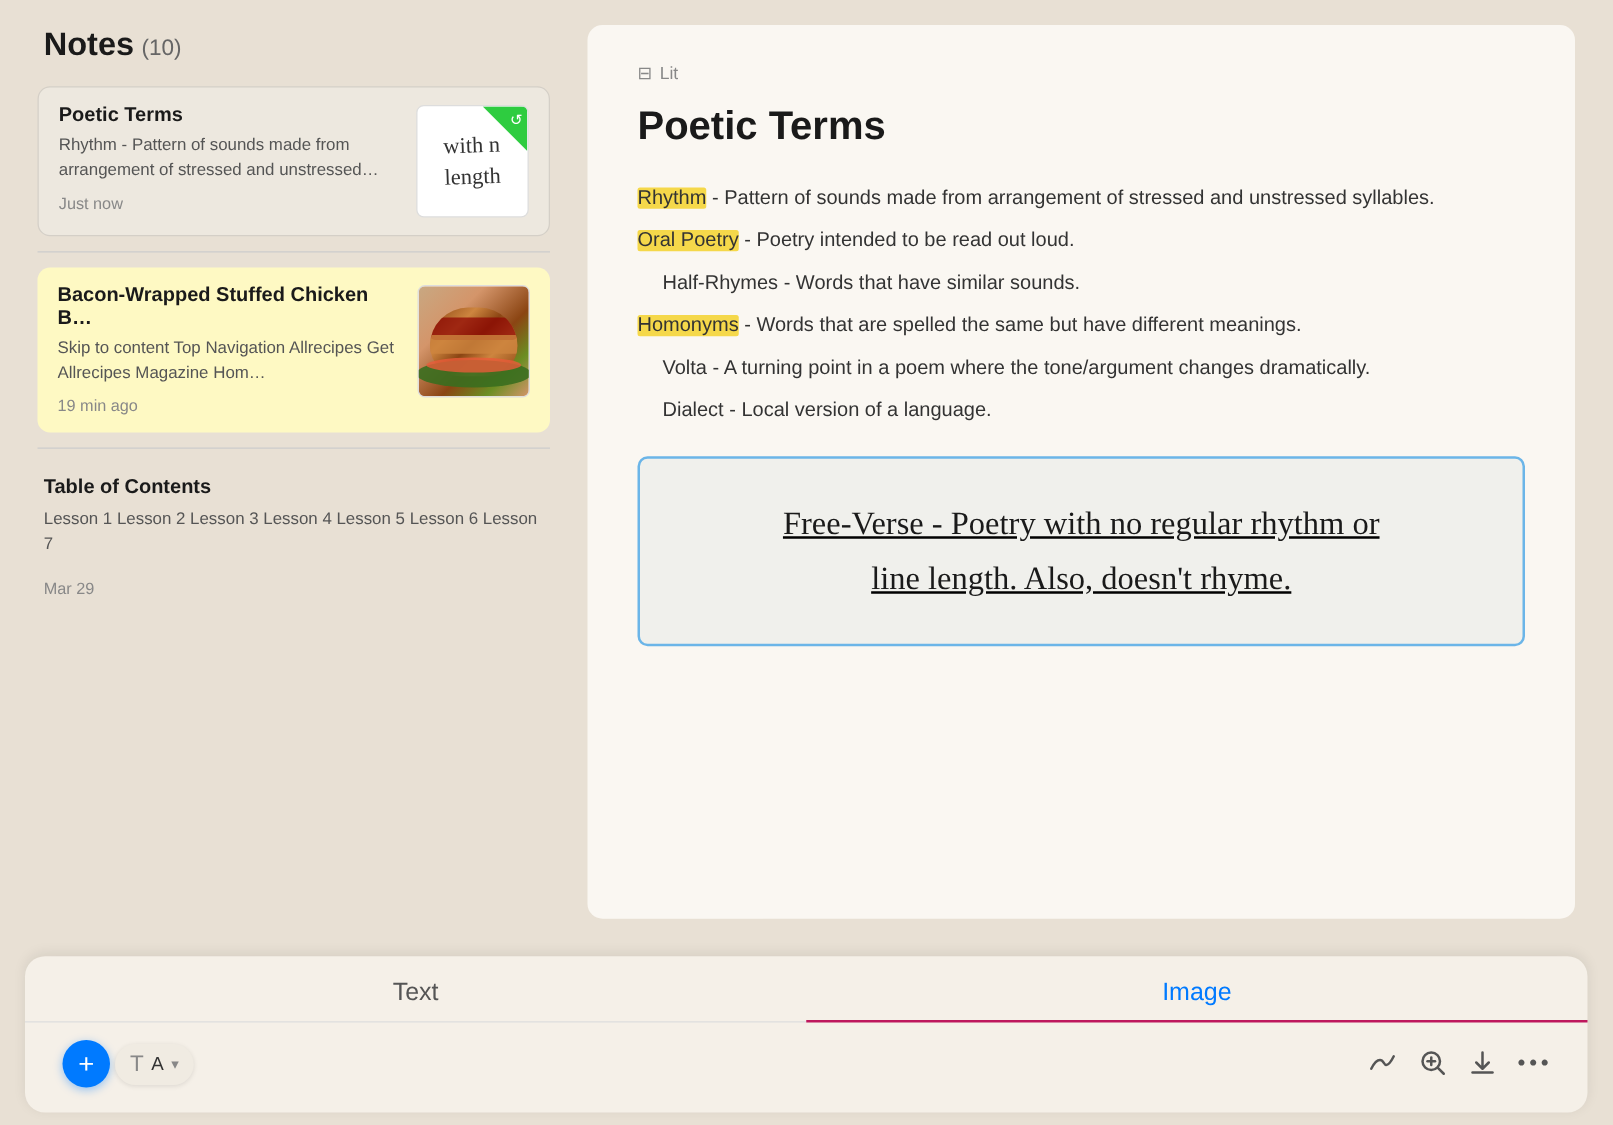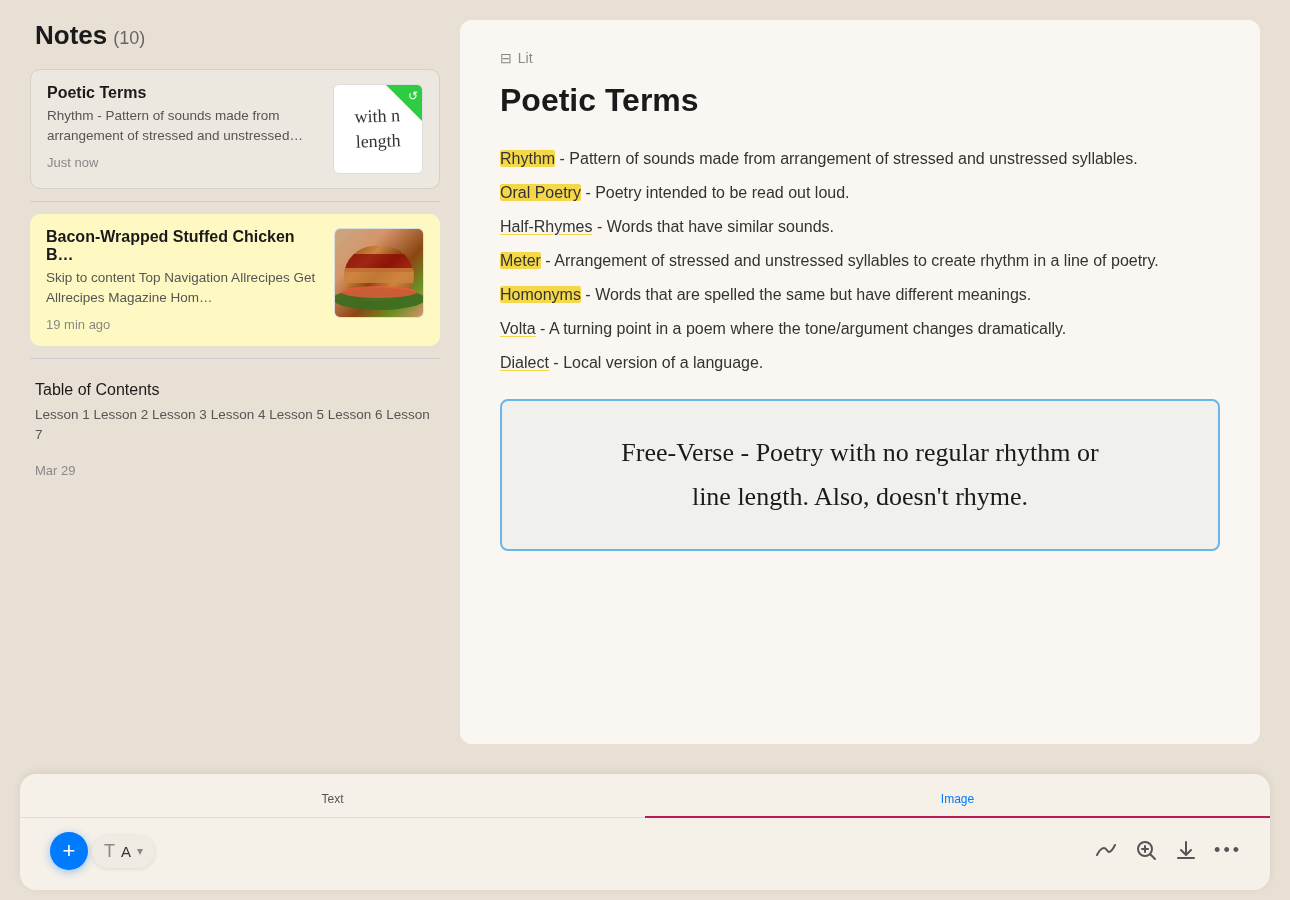--- a/index.html
+++ b/index.html
@@ -11,21 +11,21 @@
       overflow: hidden;
       display: flex;
       flex-direction: column;
     }
 
     .app-container {
       display: flex;
       flex: 1;
       height: 100%;
       padding: 20px 30px;
-      gap: 0;
+      gap: 10px;
     }
 
     
     .sidebar {
       width: 420px;
       min-width: 420px;
       background: transparent;
       display: flex;
       flex-direction: column;
       padding-right: 10px;
@@ -164,21 +164,21 @@
 
     .note-card-simple {
       background: transparent;
       padding: 10px 5px;
       cursor: pointer;
       margin-bottom: 8px;
     }
 
     .note-card-simple .note-card-title {
       font-size: 16px;
-      font-weight: 400;
+      font-weight: 700;
       color: #1a1a1a;
       margin-bottom: 6px;
     }
 
     .note-card-simple .note-card-preview {
       font-size: 13.5px;
       color: #555;
       line-height: 1.5;
     }
 
@@ -226,36 +226,37 @@
       line-height: 1.5;
     }
 
     .term-highlight {
       background: #f5d84a;
       border-radius: 2px;
       padding: 0 0;
     }
 
     .term-underline {
-      text-decoration: underline;
       text-decoration-color: #f5d84a;
       text-underline-offset: 2px;
+      margin-left: 20px;
     }
 
     
     .handwriting-box {
       border: 2px solid #6bb5e8;
       border-radius: 8px;
       margin-top: 24px;
       padding: 30px 40px;
       background: #f0f0ec;
       min-height: 140px;
       display: flex;
       align-items: center;
       justify-content: center;
+      text-decoration: underline;
     }
 
     .handwriting-text {
       font-family: 'Brush Script MT', cursive;
       font-size: 26px;
       color: #1a1a1a;
       text-align: center;
       line-height: 1.7;
     }
 
@@ -273,21 +274,21 @@
 
     .toolbar-tabs {
       display: flex;
       width: 100%;
     }
 
     .toolbar-tab {
       flex: 1;
       text-align: center;
       padding: 10px;
-      font-size: 12px;
+      font-size: 20px;
       font-weight: 500;
       color: #555;
       cursor: pointer;
       border-bottom: 1px solid #ddd;
     }
 
     .toolbar-tab.active {
       color: #007aff;
       border-bottom: 2px solid #be185d;
     }
@@ -433,24 +434,20 @@
     <div class="term-line">
       <span class="term-highlight">Oral Poetry</span>
       <span> - Poetry intended to be read out loud.</span>
     </div>
 
     <div class="term-line">
       <span class="term-underline">Half-Rhymes</span>
       <span> - Words that have similar sounds.</span>
     </div>
 
-    <div class="term-line">
-      <span class="term-highlight">Meter</span>
-      <span> - Arrangement of stressed and unstressed syllables to create rhythm in a line of poetry.</span>
-    </div>
 
     <div class="term-line">
       <span class="term-highlight">Homonyms</span>
       <span> - Words that are spelled the same but have different meanings.</span>
     </div>
 
     <div class="term-line">
       <span class="term-underline">Volta</span>
       <span> - A turning point in a poem where the tone/argument changes dramatically.</span>
     </div>

